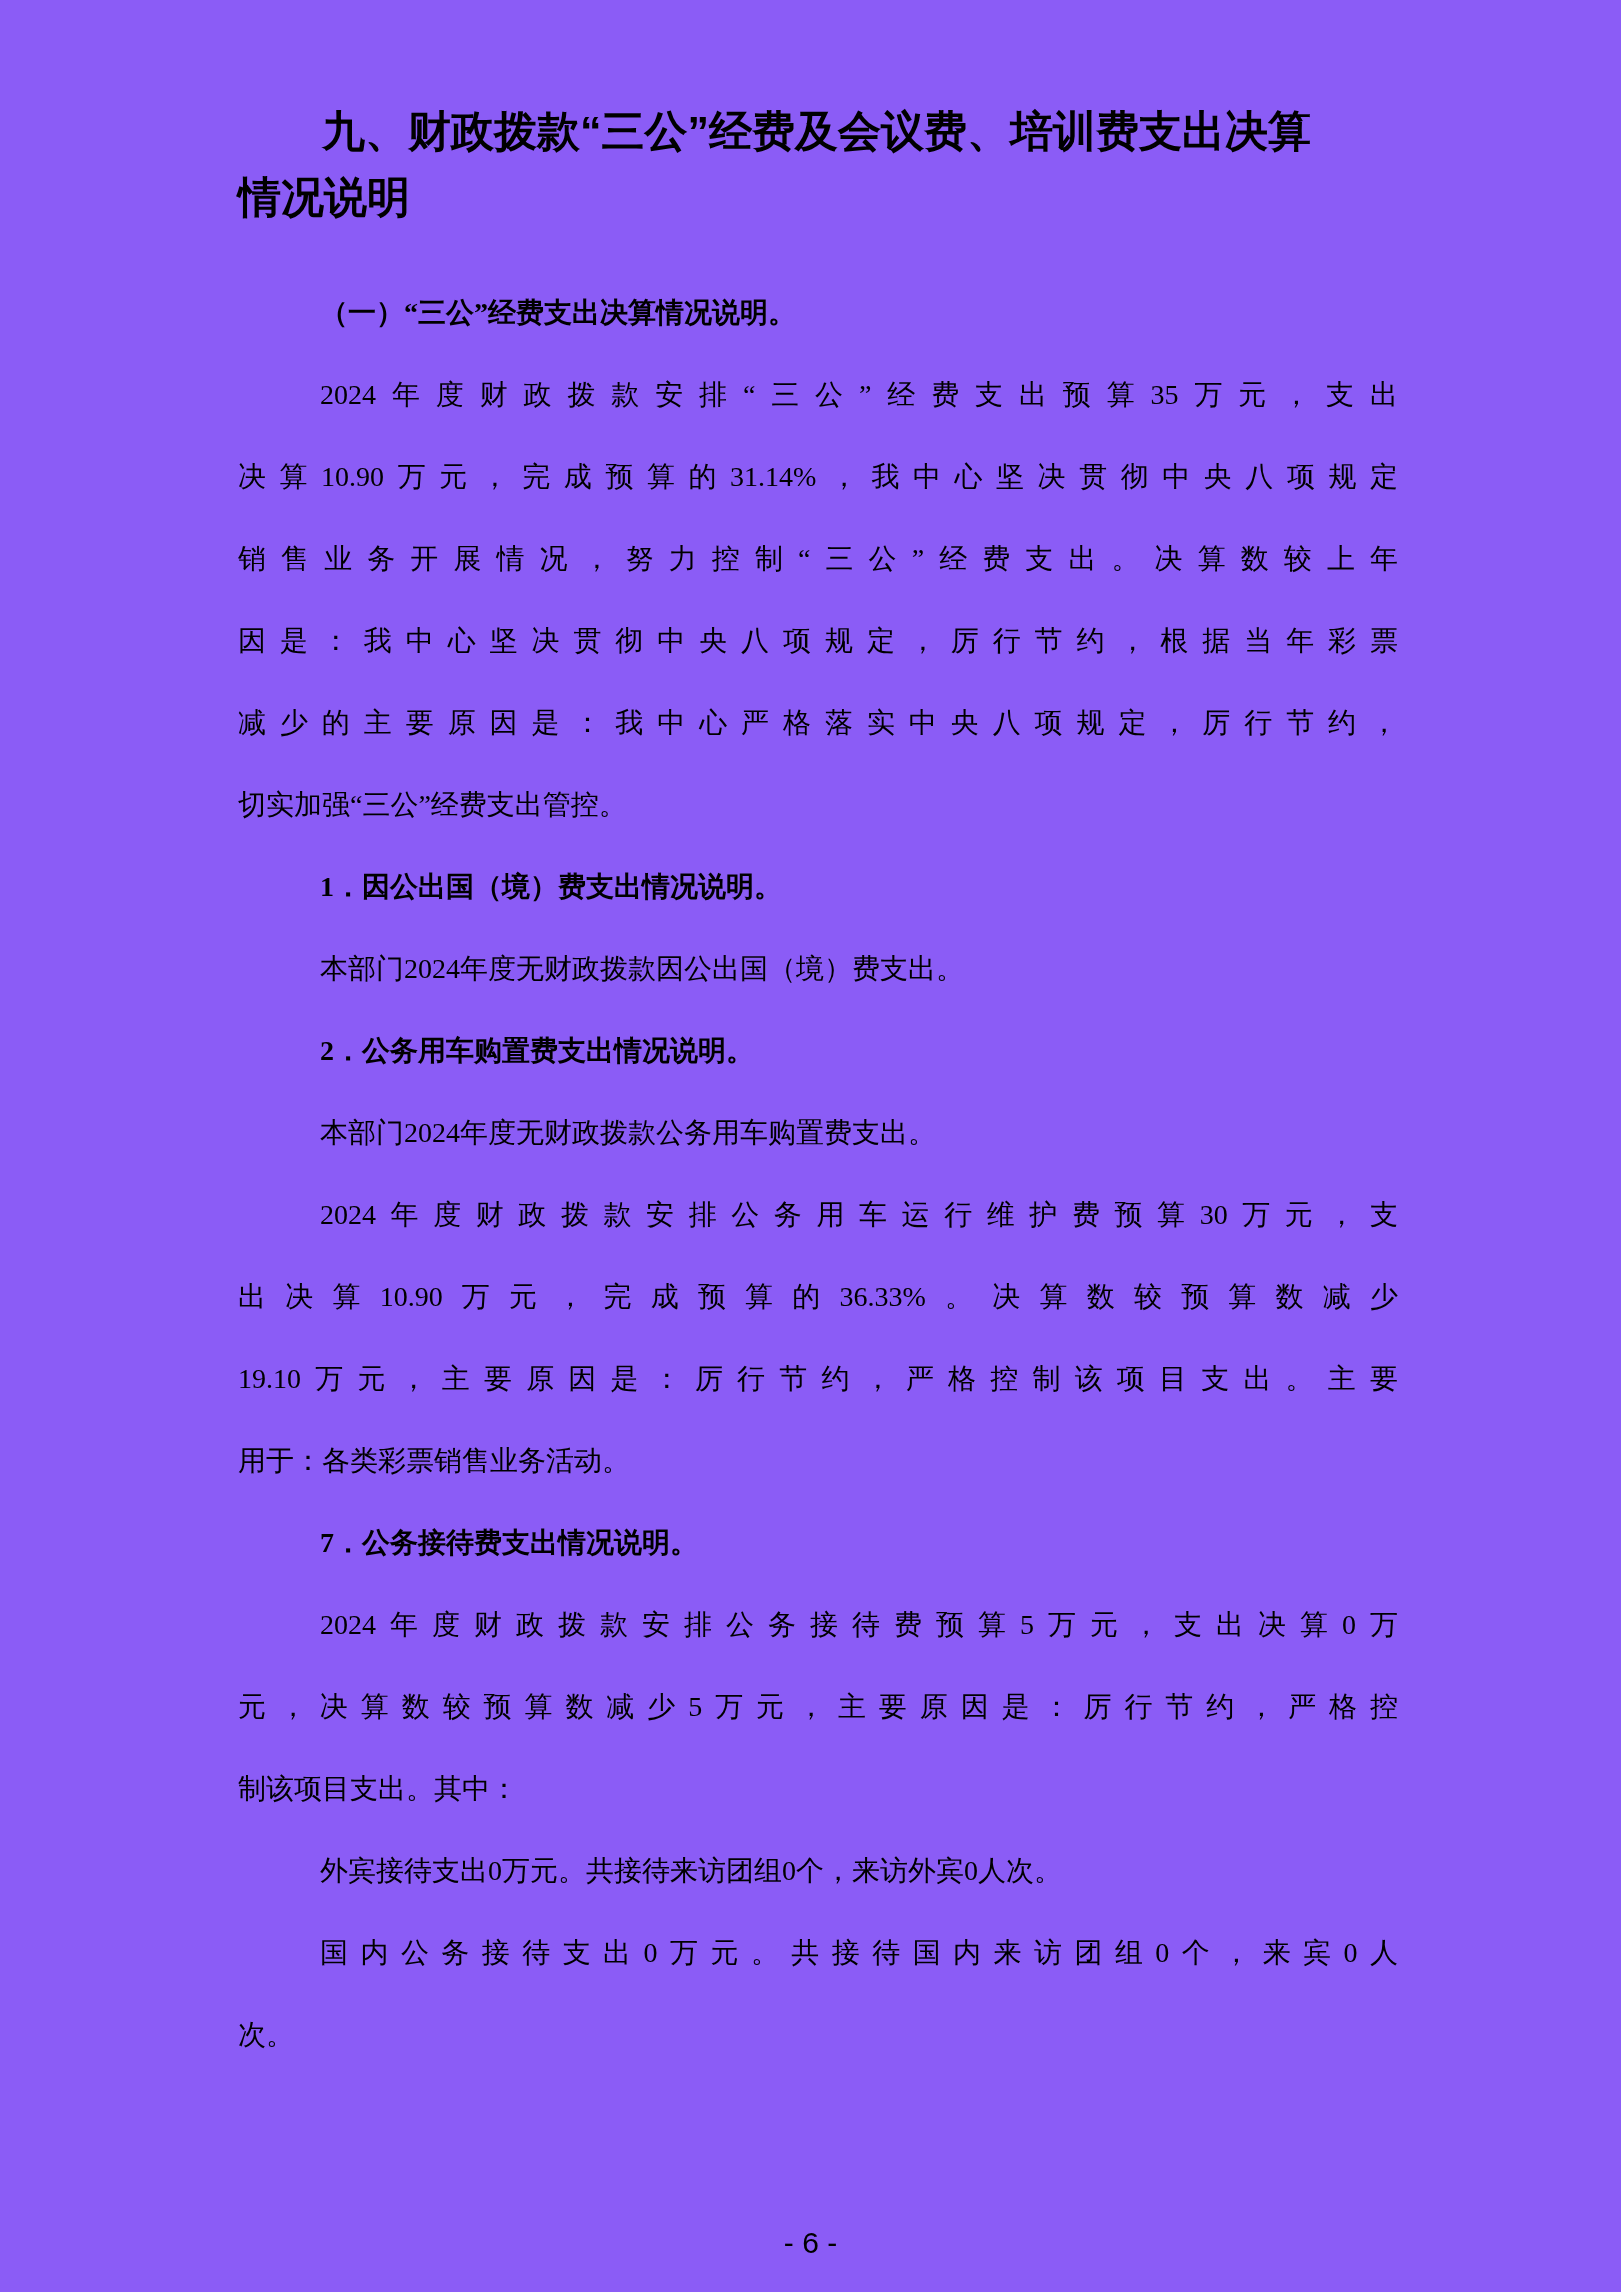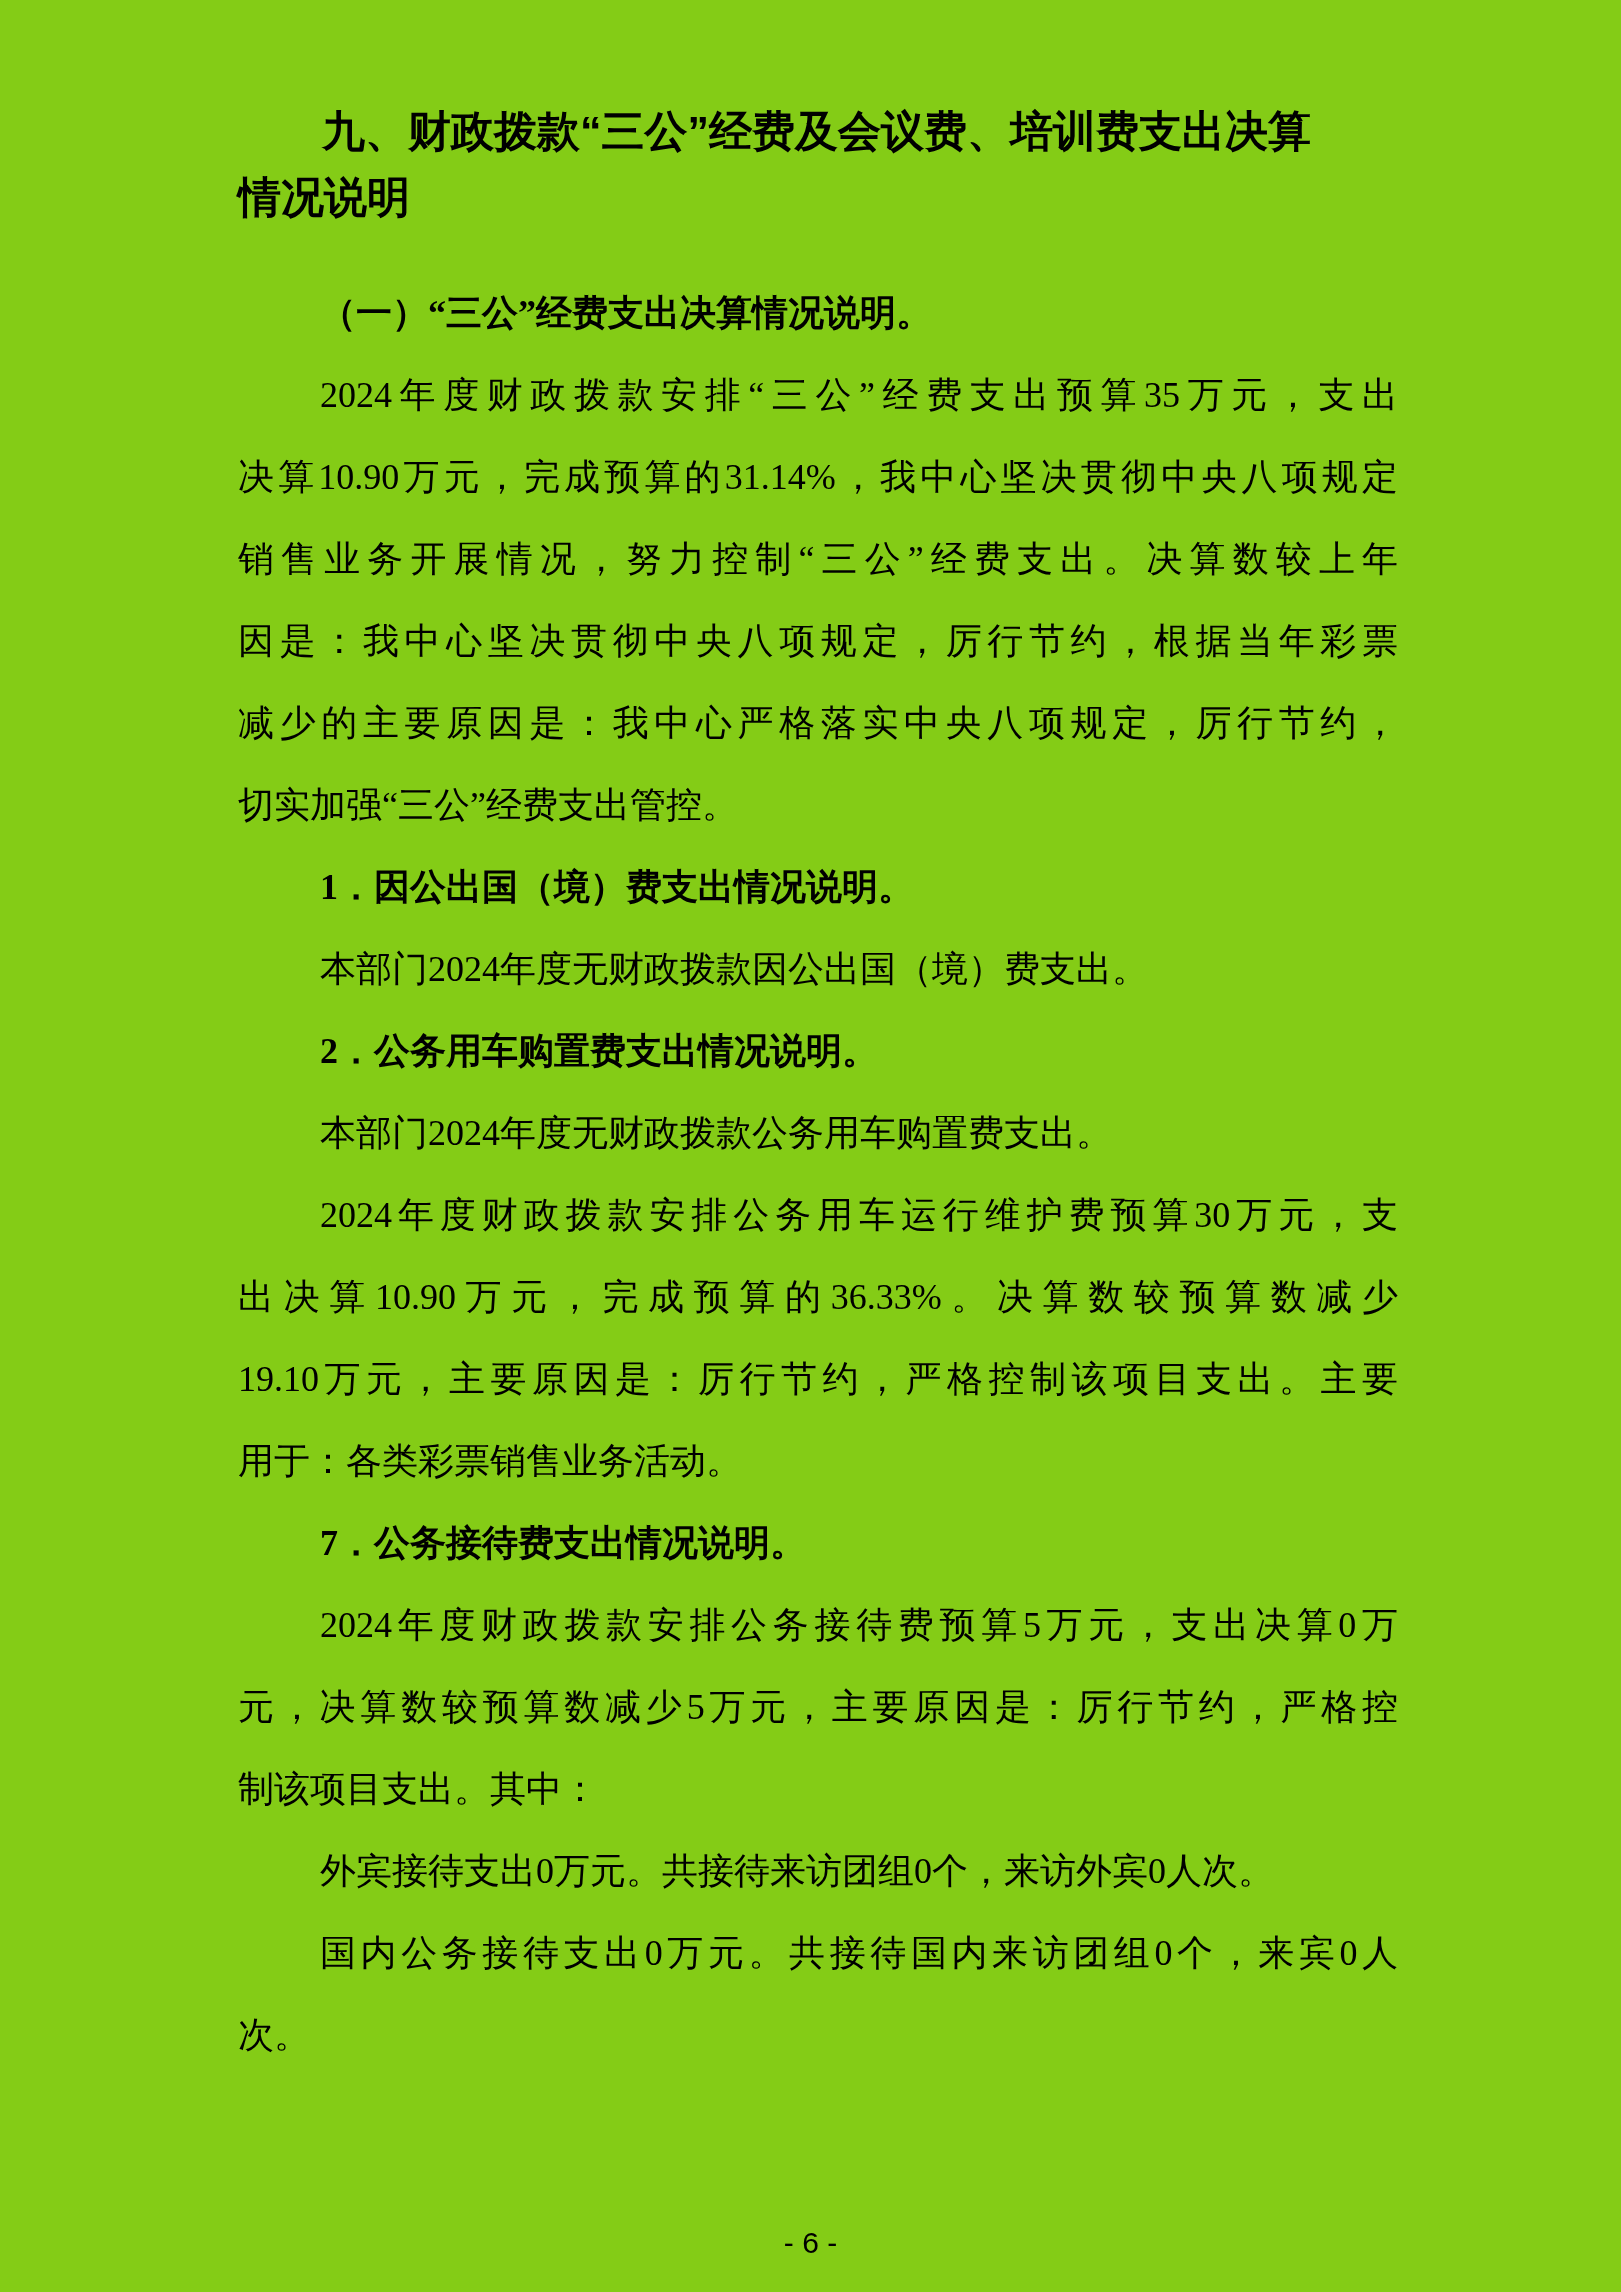--- a/index.html
+++ b/index.html
@@ -4,21 +4,21 @@
 <style>
   html, body {
     margin: 0;
     padding: 0;
     background: #e8e8e8;
   }
   .page {
     position: relative;
     width: 1621px;
     height: 2293px;
-    background: #84cc16;
+    background: #8b5cf6;
     overflow: hidden;
     font-family: "Liberation Serif", serif;
     color: #000000;
   }
   .doc-title {
     position: absolute;
     top: 98px;
     left: 238px;
     width: 1160px;
     font-family: "Liberation Sans", sans-serif;
@@ -27,21 +27,21 @@
     line-height: 66px;
     letter-spacing: 0px;
     color: #000000;
   }
   .doc-title .t-line1 { text-indent: 84px; }
   .body-lines {
     position: absolute;
     top: 272px;
     left: 238px;
     width: 1160px;
-    font-size: 36px;
+    font-size: 28px;
     color: #000000;
   }
   .line {
     height: 82px;
     line-height: 82px;
     white-space: nowrap;
     text-align: left;
   }
   .line.indent { text-indent: 82px; }
   .line.justify {

